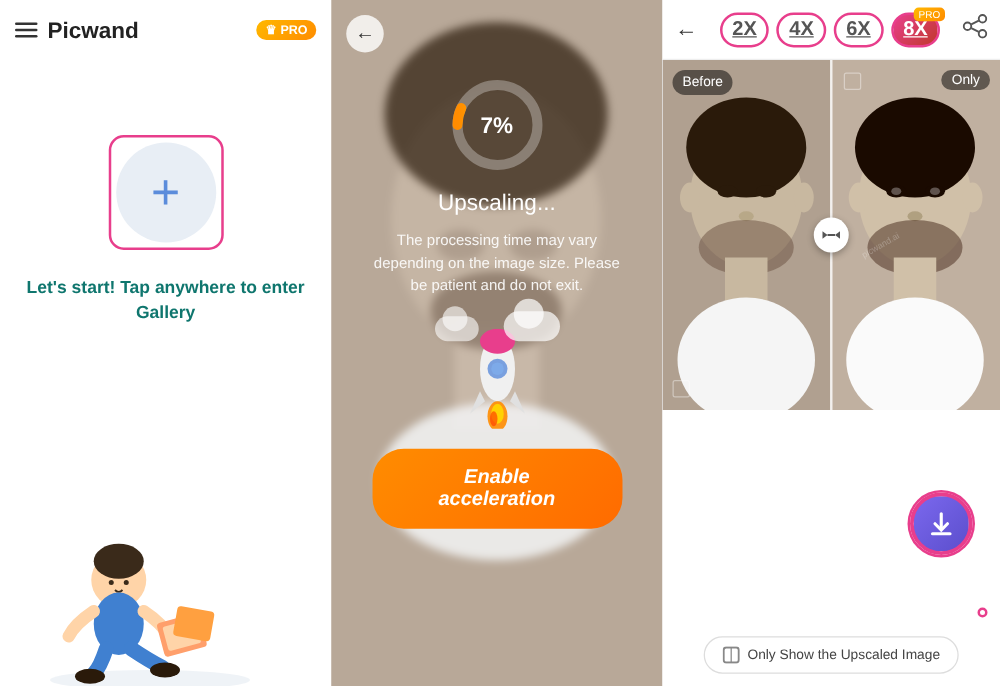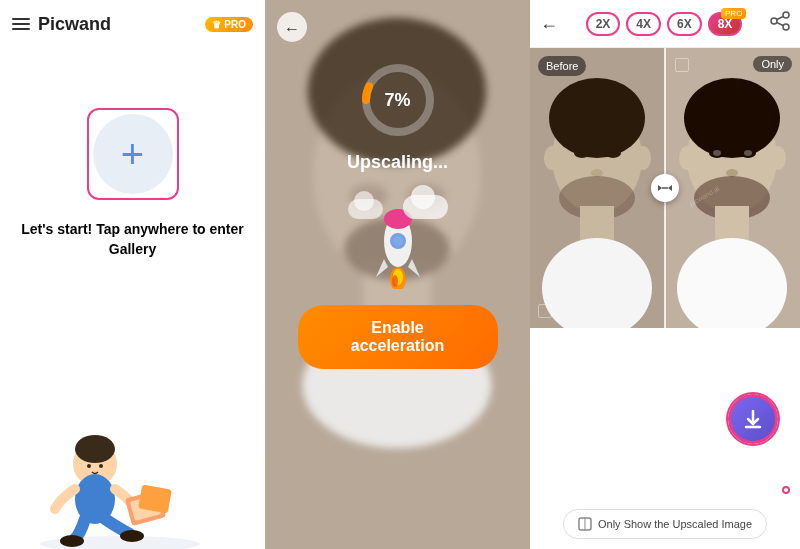--- a/index.html
+++ b/index.html
@@ -97,21 +97,21 @@
       color: #5B8CDB;
       font-weight: 300;
       line-height: 1;
     }
 
     .gallery-text {
       margin-top: 20px;
       text-align: center;
       font-size: 14px;
       font-weight: 600;
-      color: #000000;
+      color: #0f766e;
       line-height: 1.4;
       padding: 0 20px;
     }
 
     .illustration {
       position: absolute;
       bottom: 0;
       left: 0;
       right: 0;
       height: 160px;
@@ -183,21 +183,21 @@
 
     .progress-percent {
       font-size: 18px;
       font-weight: 700;
       color: #fff;
       z-index: 2;
     }
 
     .upscaling-label {
       font-size: 18px;
-      font-weight: 700;
+      font-weight: 400;
       color: #fff;
       margin-bottom: 10px;
     }
 
     .upscaling-desc {
       font-size: 12px;
       color: #fff;
       text-align: center;
       line-height: 1.5;
       padding: 0 30px;
@@ -209,20 +209,21 @@
       color: #fff;
       border: none;
       border-radius: 25px;
       padding: 14px 40px;
       font-size: 16px;
       font-weight: 700;
       cursor: pointer;
       margin-top: 16px;
       width: 200px;
       text-align: center;
+      font-style: italic;
     }
 
     
     .panel-result {
       width: 270px;
       height: 549px;
       background: #F5F5F5;
       display: flex;
       flex-direction: column;
       position: relative;
@@ -243,25 +244,26 @@
     .scale-options {
       display: flex;
       gap: 6px;
       align-items: center;
     }
 
     .scale-btn {
       border: 2px solid #E83E8C;
       border-radius: 15px;
       padding: 3px 8px;
-      font-size: 12px;
+      font-size: 16px;
       font-weight: 600;
       color: #555;
       cursor: pointer;
       background: #fff;
+      text-decoration: underline;
     }
 
     .scale-btn.active {
       background: linear-gradient(135deg, #E83E8C, #C0392B);
       color: #fff;
       border-color: #E83E8C;
     }
 
     .pro-tag {
       background: linear-gradient(135deg, #FFB800, #FF8C00);
@@ -520,20 +522,21 @@
           <linearGradient id="progressGrad" x1="0%" y1="0%" x2="100%" y2="0%">
             <stop offset="0%" stop-color="#FFD700"></stop>
             <stop offset="100%" stop-color="#FF8C00"></stop>
           </linearGradient>
         </defs>
       </svg>
       <span class="progress-percent">7%</span>
     </div>
 
     <div class="upscaling-label">Upscaling...</div>
+    <div class="upscaling-desc">The processing time may vary depending on the image size. Please be patient and do not exit.</div>
 
     <div style="display:flex;flex-direction:column;align-items:center;margin-top:12px;position:relative;">
 
       <div style="display:flex;gap:20px;align-items:flex-end;margin-bottom:-10px;z-index:2;">
         <div style="width:35px;height:20px;background:rgba(255,255,255,0.6);border-radius:10px;position:relative;">
           <div style="width:20px;height:20px;background:rgba(255,255,255,0.6);border-radius:50%;position:absolute;top:-8px;left:6px;"></div>
         </div>
         <div style="width:45px;height:24px;background:rgba(255,255,255,0.7);border-radius:12px;position:relative;">
           <div style="width:24px;height:24px;background:rgba(255,255,255,0.7);border-radius:50%;position:absolute;top:-10px;left:8px;"></div>
         </div>

